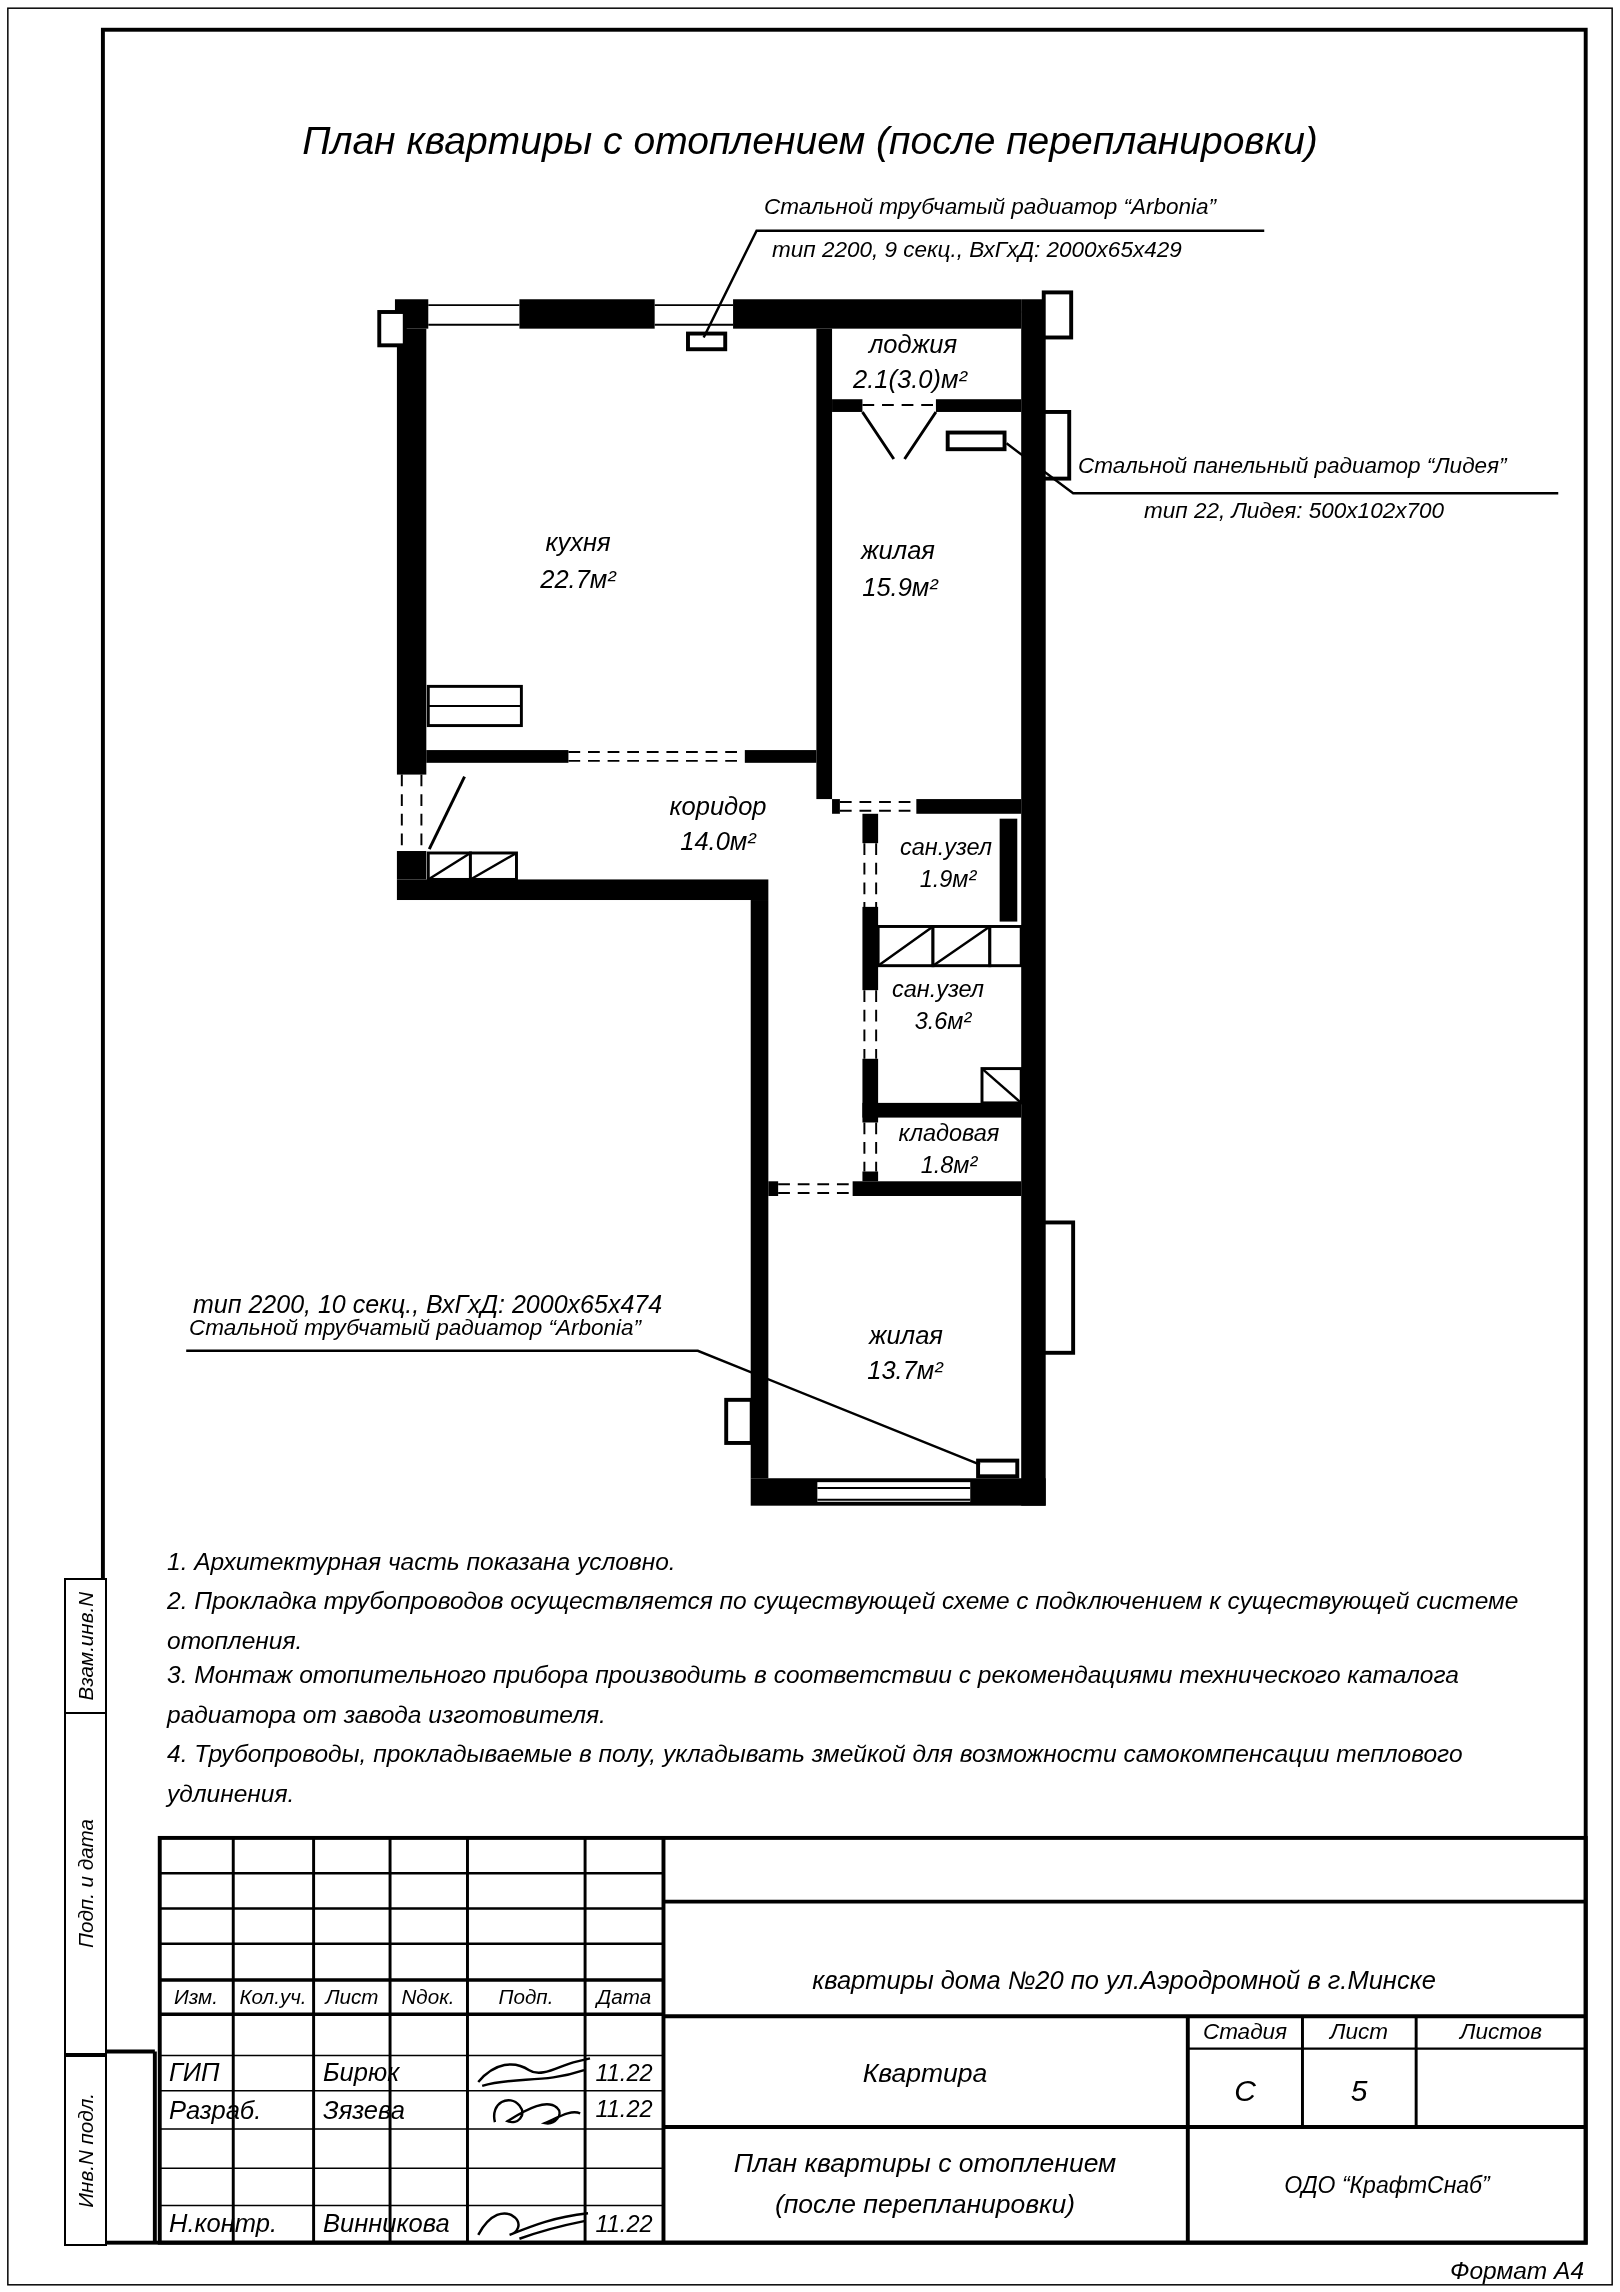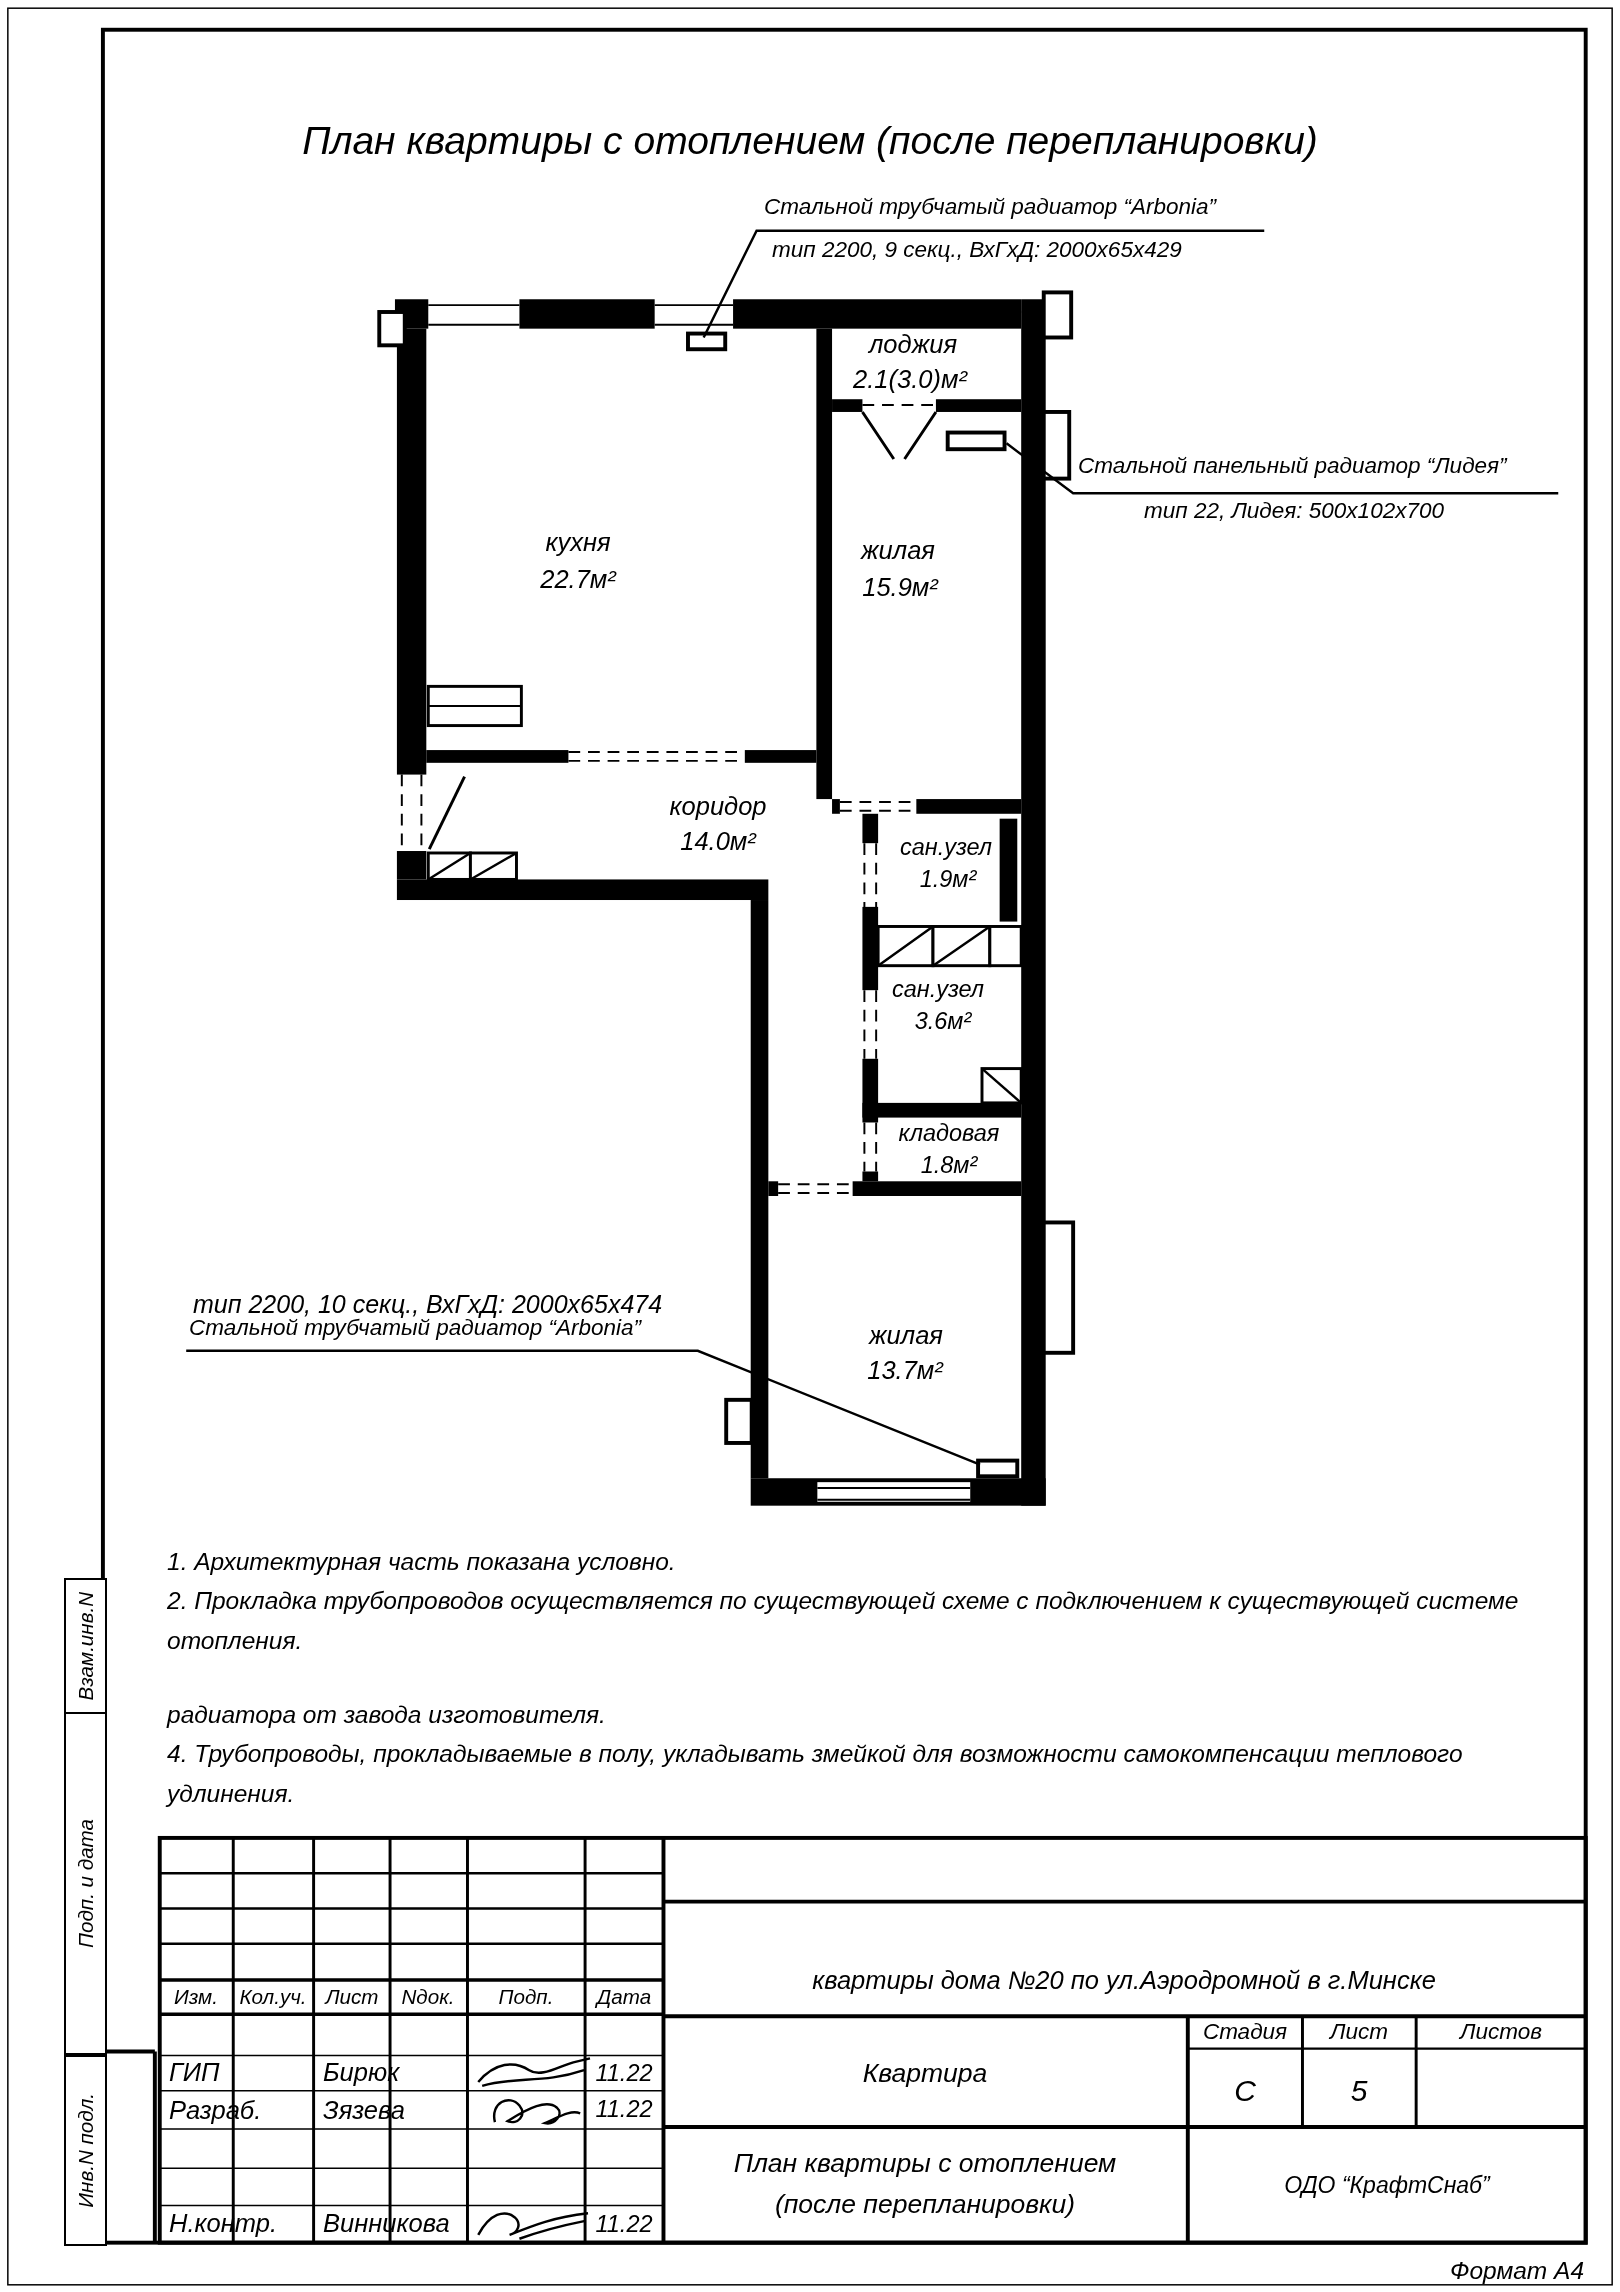--- a/index.html
+++ b/index.html
@@ -151,20 +151,21 @@
   <span class="t c" style="left:938px;top:990px;font-size:23.5px;">сан.узел</span>
   <span class="t c" style="left:943px;top:1022px;font-size:23.5px;">3.6м²</span>
   <span class="t c" style="left:949px;top:1134px;font-size:23.5px;">кладовая</span>
   <span class="t c" style="left:949px;top:1166px;font-size:23.5px;">1.8м²</span>
   <span class="t c" style="left:906px;top:1336px;font-size:25.5px;">жилая</span>
   <span class="t c" style="left:905px;top:1371px;font-size:25.5px;">13.7м²</span>
 
   <span class="t" style="left:167px;top:1550px;font-size:24.5px;text-align:right;">1. Архитектурная часть показана условно.</span>
   <span class="t" style="left:167px;top:1589px;font-size:24.5px;">2. Прокладка трубопроводов осуществляется по существующей схеме с подключением к существующей системе</span>
   <span class="t" style="left:167px;top:1629px;font-size:24.5px;">отопления.</span>
+  <span class="t" style="left:167px;top:1663px;font-size:24.5px;">3. Монтаж отопительного прибора производить в соответствии с рекомендациями технического каталога</span>
   <span class="t" style="left:167px;top:1703px;font-size:24.5px;">радиатора от завода изготовителя.</span>
   <span class="t" style="left:167px;top:1742px;font-size:24.5px;">4. Трубопроводы, прокладываемые в полу, укладывать змейкой для возможности самокомпенсации теплового</span>
   <span class="t" style="left:167px;top:1782px;font-size:24.5px;">удлинения.</span>
 
   <div class="side-box" style="left:64px;top:1578px;width:39px;height:132px;">
     <span>Взам.инв.N</span>
   </div>
   <div class="side-box" style="left:64px;top:1712px;width:39px;height:339px;">
     <span>Подп. и дата</span>
   </div>

